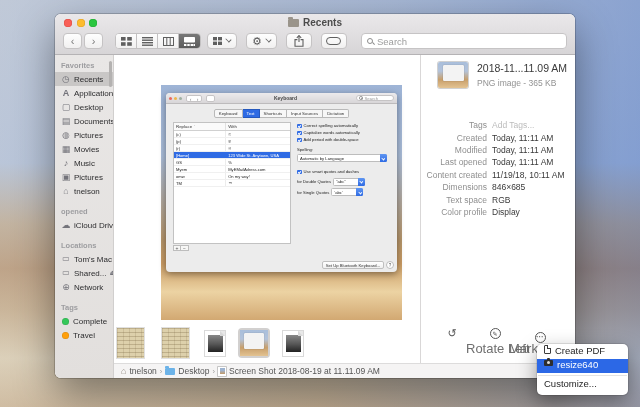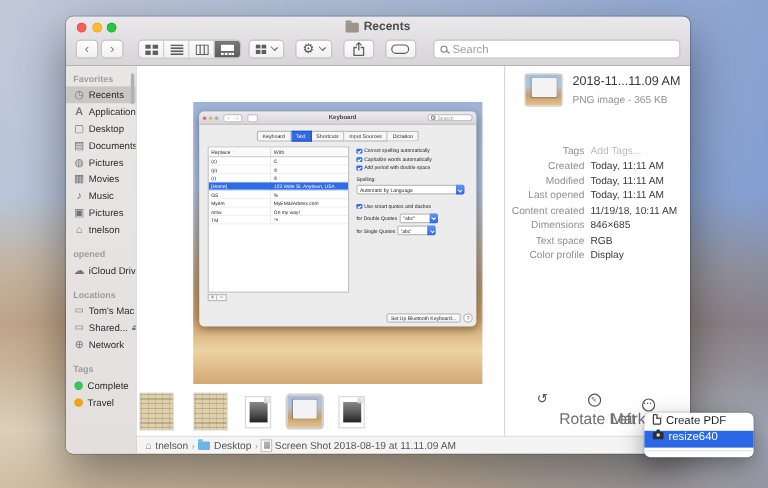--- a/index.html
+++ b/index.html
@@ -577,13 +577,16 @@
 <div class="menu">
   <div class="menu-item">
     <span class="mi-pdf"></span>
     <span>Create PDF</span>
   </div>
   <div class="menu-item hl">
     <span class="mi-cam"></span>
     <span>resize640</span>
   </div>
   <div class="menu-sep"></div>
+  <div class="menu-item">
+    <span>Customize...</span>
+  </div>
 </div>
 
 </body></html>

